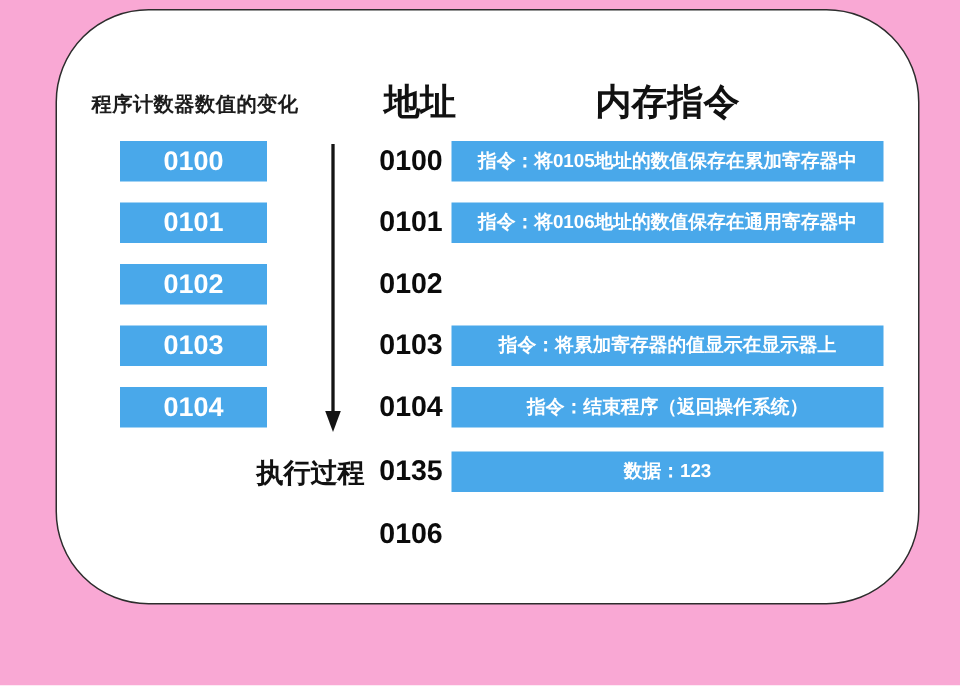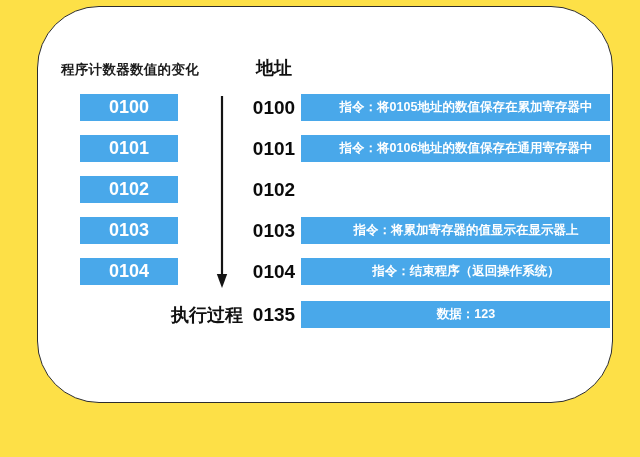--- a/index.html
+++ b/index.html
@@ -4,21 +4,21 @@
 <style>
   html, body {
     margin: 0;
     padding: 0;
     background: #ffffff;
   }
   .canvas {
     position: relative;
     width: 640px;
     height: 457px;
-    background: #fde047;
+    background: #f9a8d4;
     font-family: "Liberation Sans", "DejaVu Sans", sans-serif;
     overflow: hidden;
   }
   .panel {
     position: absolute;
     left: 37px;
     top: 6px;
     width: 576px;
     height: 397px;
     box-sizing: border-box;
@@ -33,21 +33,21 @@
     font-size: 13.5px;
     font-weight: 600;
     letter-spacing: 0.3px;
     color: #1c1c1c;
     line-height: 15px;
     white-space: nowrap;
   }
   .col-header {
     position: absolute;
     top: 58px;
-    font-size: 18px;
+    font-size: 24px;
     font-weight: 600;
     color: #111111;
     line-height: 21px;
     white-space: nowrap;
   }
   .addr-h { left: 256px; }
   .mem-h {
     left: 301px;
     width: 288px;
     text-align: center;
@@ -103,21 +103,20 @@
     width: 288px;
     height: 27px;
     background: #49a8ea;
     color: #ffffff;
     font-size: 12.5px;
     font-weight: 600;
     display: flex;
     align-items: center;
     justify-content: center;
     white-space: nowrap;
-    padding-left: 21px;
   }
   .caption {
     position: absolute;
     left: 222px;
     top: 436px;
     font-size: 14px;
     font-weight: 600;
     color: #3a3a3a;
     white-space: nowrap;
   }
@@ -126,40 +125,42 @@
 <body>
 
 <div class="canvas">
 
   <div class="panel"></div>
 
   <div class="pc-header">程序计数器数值的变化</div>
 
   <div class="col-header addr-h">地址</div>
 
+  <div class="col-header mem-h">内存指令</div>
 
   <div class="pc-box" style="top:94px">0100</div>
   <div class="pc-box" style="top:135px">0101</div>
   <div class="pc-box" style="top:176px">0102</div>
   <div class="pc-box" style="top:217px">0103</div>
   <div class="pc-box" style="top:258px">0104</div>
 
   <svg class="exec-arrow" width="14" height="196" viewBox="0 0 14 196" aria-hidden="true">
     <line x1="7" y1="1" x2="7" y2="181" stroke="#141414" stroke-width="2.2"></line>
     <polygon points="1.8,179 12.2,179 7,193" fill="#141414"></polygon>
   </svg>
 
   <div class="exec-label">执行过程</div>
 
   <div class="addr" style="top:94px">0100</div>
   <div class="addr" style="top:135px">0101</div>
   <div class="addr" style="top:176px">0102</div>
   <div class="addr" style="top:217px">0103</div>
   <div class="addr" style="top:258px">0104</div>
   <div class="addr" style="top:301px">0135</div>
+  <div class="addr" style="top:343px">0106</div>
 
   <div class="mem-box" style="top:94px">指令：将0105地址的数值保存在累加寄存器中</div>
   <div class="mem-box" style="top:135px">指令：将0106地址的数值保存在通用寄存器中</div>
   <div class="mem-box" style="top:258px">指令：结束程序（返回操作系统）</div>
   <div class="mem-box" style="top:217px">指令：将累加寄存器的值显示在显示器上</div>
   <div class="mem-box" style="top:301px">数据：123</div>
 
 
 </div>
 

